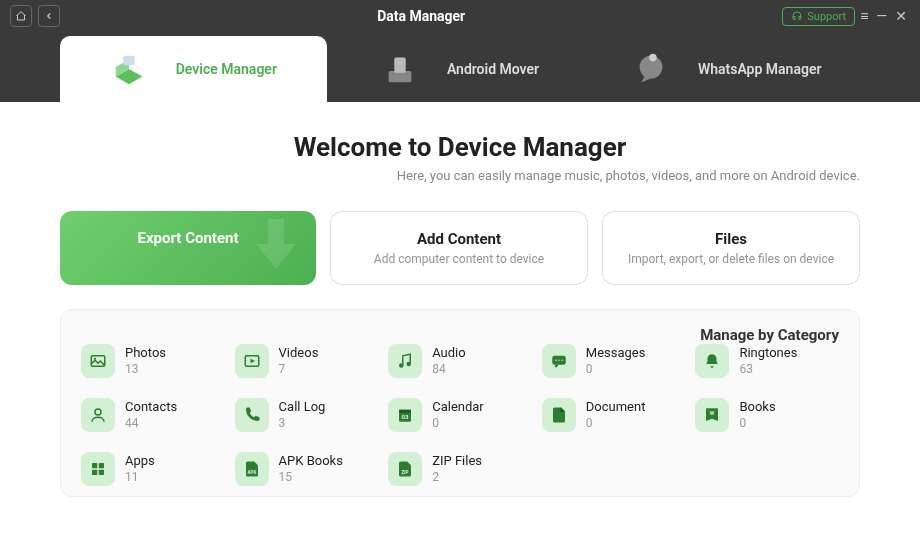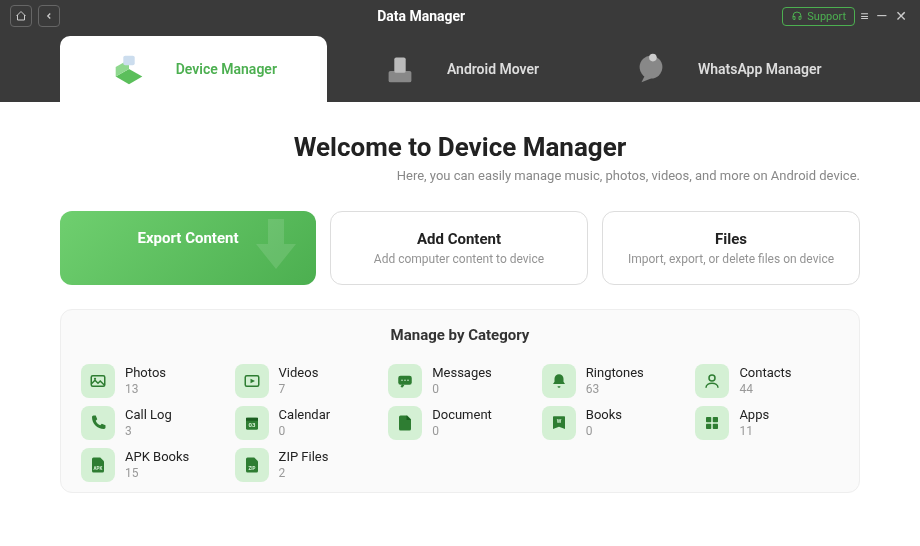--- a/index.html
+++ b/index.html
@@ -20,22 +20,22 @@
 .subtitle{text-align:right;color:#888;font-size:13px;margin-bottom:28px}
 .actions{display:flex;gap:14px;margin-bottom:24px}
 .action{flex:1;border:1px solid #ddd;border-radius:12px;padding:18px 11px;text-align:center;cursor:pointer;background:#fff}
 .action.primary{background:linear-gradient(135deg,#6fcf6f,#4caf50);border:none;color:#fff;position:relative;overflow:hidden}
 .action.primary::after{content:'';position:absolute;right:20px;top:8px;width:40px;height:50px;background:rgba(255,255,255,.12);clip-path:polygon(30% 0,70% 0,70% 50%,100% 50%,50% 100%,0 50%,30% 50%)}
 .action-title{font-weight:700;font-size:15px;margin-bottom:4px}
 .action-sub{font-size:12px;opacity:.9}
 .action:not(.primary) .action-title{color:#222}
 .action:not(.primary) .action-sub{color:#888}
 .cats{border:1px solid #eee;background:#fafafa;border-radius:12px;padding:16px 20px 10px}
-.cats-title{text-align:center;font-weight:700;font-size:15px;color:#333;margin-bottom:20px}
-.cats-grid{display:grid;grid-template-columns:repeat(5,1fr);gap:8px 10px}
+.cats-title{text-align:right;font-weight:700;font-size:15px;color:#333;margin-bottom:0}
+.cats-grid{display:grid;grid-template-columns:repeat(5,1fr);gap:20px 10px}
 .cat{display:flex;align-items:center;gap:10px;cursor:pointer}
 .cat-icon{width:34px;height:34px;background:#d4f0d4;border-radius:8px;display:flex;align-items:center;justify-content:center;color:#2e7d32;flex-shrink:0}
 .cat-info{display:flex;flex-direction:column;line-height:1.3}
 .cat-name{font-size:13px;color:#222}
 .cat-count{font-size:12px;color:#999}
 svg{display:block}
 </style>
 </head>
 <body>
 
@@ -139,20 +139,33 @@
               <path d="M10 9l6 3-6 3z"></path>
             </svg>
           </div>
           <div class="cat-info">
             <span class="cat-name">Videos</span>
             <span class="cat-count">7</span>
           </div>
         </div>
         <div class="cat">
           <div class="cat-icon">
+            <svg width="18" height="18" viewBox="0 0 24 24" fill="none" stroke="#2e7d32" stroke-width="2">
+              <path d="M9 18V5l10-2v13"></path>
+              <circle cx="7" cy="18" r="2" fill="#2e7d32"></circle>
+              <circle cx="17" cy="16" r="2" fill="#2e7d32"></circle>
+            </svg>
+          </div>
+          <div class="cat-info">
+            <span class="cat-name">Audio</span>
+            <span class="cat-count">84</span>
+          </div>
+        </div>
+        <div class="cat">
+          <div class="cat-icon">
             <svg width="18" height="18" viewBox="0 0 24 24" fill="#2e7d32">
               <rect x="3" y="5" width="18" height="12" rx="3"></rect>
               <path d="M7 20l3-3" stroke="#2e7d32" stroke-width="3"></path>
               <circle cx="8" cy="11" r="1" fill="#d4f0d4"></circle>
               <circle cx="12" cy="11" r="1" fill="#d4f0d4"></circle>
               <circle cx="16" cy="11" r="1" fill="#d4f0d4"></circle>
             </svg>
           </div>
           <div class="cat-info">
             <span class="cat-name">Messages</span>

